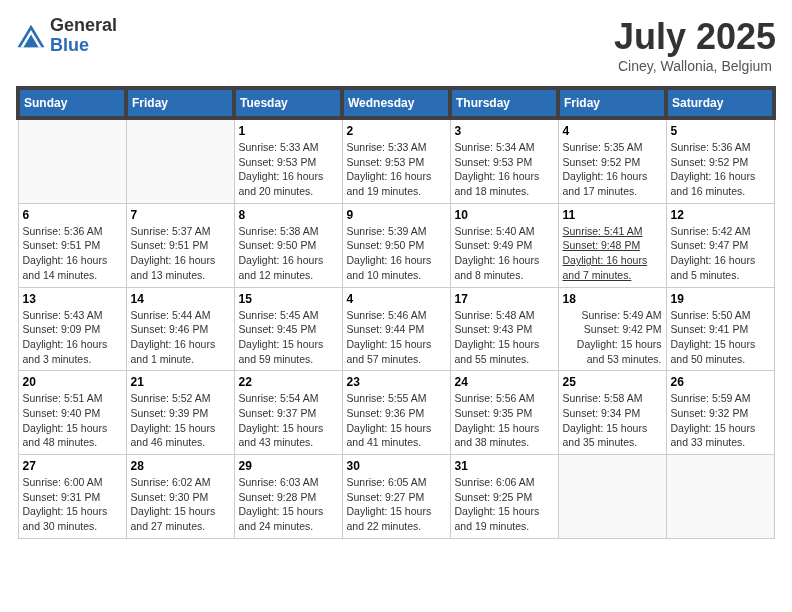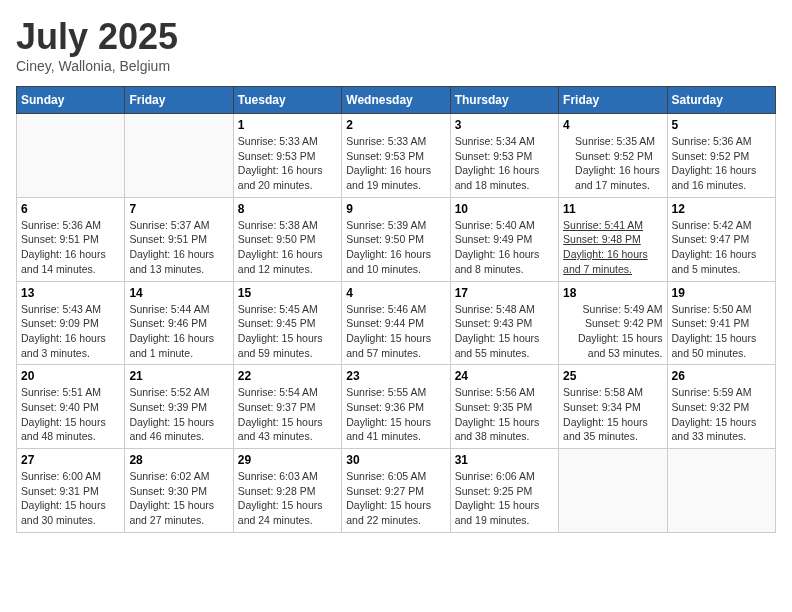--- a/index.html
+++ b/index.html
@@ -34,21 +34,21 @@
     .logo-blue {
       font-size: 18px;
       font-weight: bold;
       color: #2a6db5;
     }
     .logo-icon {
       width: 30px;
       height: 30px;
     }
     .title-block {
-      text-align: left;
+      text-align: center;
     }
     .month-year {
       font-size: 36px;
       font-weight: bold;
       color: #333;
     }
     .location {
       font-size: 14px;
       color: #555;
     }
@@ -56,21 +56,21 @@
       width: 100%;
       border-collapse: collapse;
       font-size: 11px;
     }
     .calendar th {
       background-color: #2a6db5;
       color: #fff;
       padding: 6px 4px;
       text-align: left;
       font-size: 12px;
-      border: 1px solid #404040;
+      border: 4px solid #404040;
     }
     .calendar td {
       border: 1px solid #ccc;
       vertical-align: top;
       padding: 4px;
       width: calc(100% / 7);
       min-height: 80px;
       background: #fff;
     }
     .calendar td.empty {
@@ -89,20 +89,31 @@
     }
     .last-row td {
       border-bottom: 1px solid #ccc;
       margin-top: 16px;
     }
   </style>
 </head>
 <body>
 
 <div class="header">
+  <div class="logo">
+    <svg class="logo-icon" viewBox="0 0 40 40">
+      <polygon points="20,5 38,35 2,35" fill="#2a6db5"></polygon>
+      <polygon points="20,12 34,35 6,35" fill="#fff"></polygon>
+      <polygon points="20,18 30,35 10,35" fill="#2a6db5"></polygon>
+    </svg>
+    <div class="logo-text">
+      <span class="logo-general">General</span>
+      <span class="logo-blue">Blue</span>
+    </div>
+  </div>
   <div class="title-block">
     <div class="month-year">July 2025</div>
     <div class="location">Ciney, Wallonia, Belgium</div>
   </div>
 </div>
 
 <table class="calendar">
   <thead>
     <tr>
     <th>Sunday</th>
@@ -131,21 +142,21 @@
 Daylight: 16 hours and 19 minutes.</div>
         </td>
         <td>
           <span class="day-number">3</span>
           <div class="day-info" style="white-space: pre-line;">Sunrise: 5:34 AM
 Sunset: 9:53 PM
 Daylight: 16 hours and 18 minutes.</div>
         </td>
         <td>
           <span class="day-number">4</span>
-          <div class="day-info" style="white-space: pre-line; margin-left: 12px;">Sunrise: 5:35 AM
+          <div class="day-info" style="white-space: pre-line;">Sunrise: 5:35 AM
 Sunset: 9:52 PM
 Daylight: 16 hours and 17 minutes.</div>
         </td>
         <td>
           <span class="day-number">5</span>
           <div class="day-info" style="white-space: pre-line;">Sunrise: 5:36 AM
 Sunset: 9:52 PM
 Daylight: 16 hours and 16 minutes.</div>
         </td>
       </tr>

